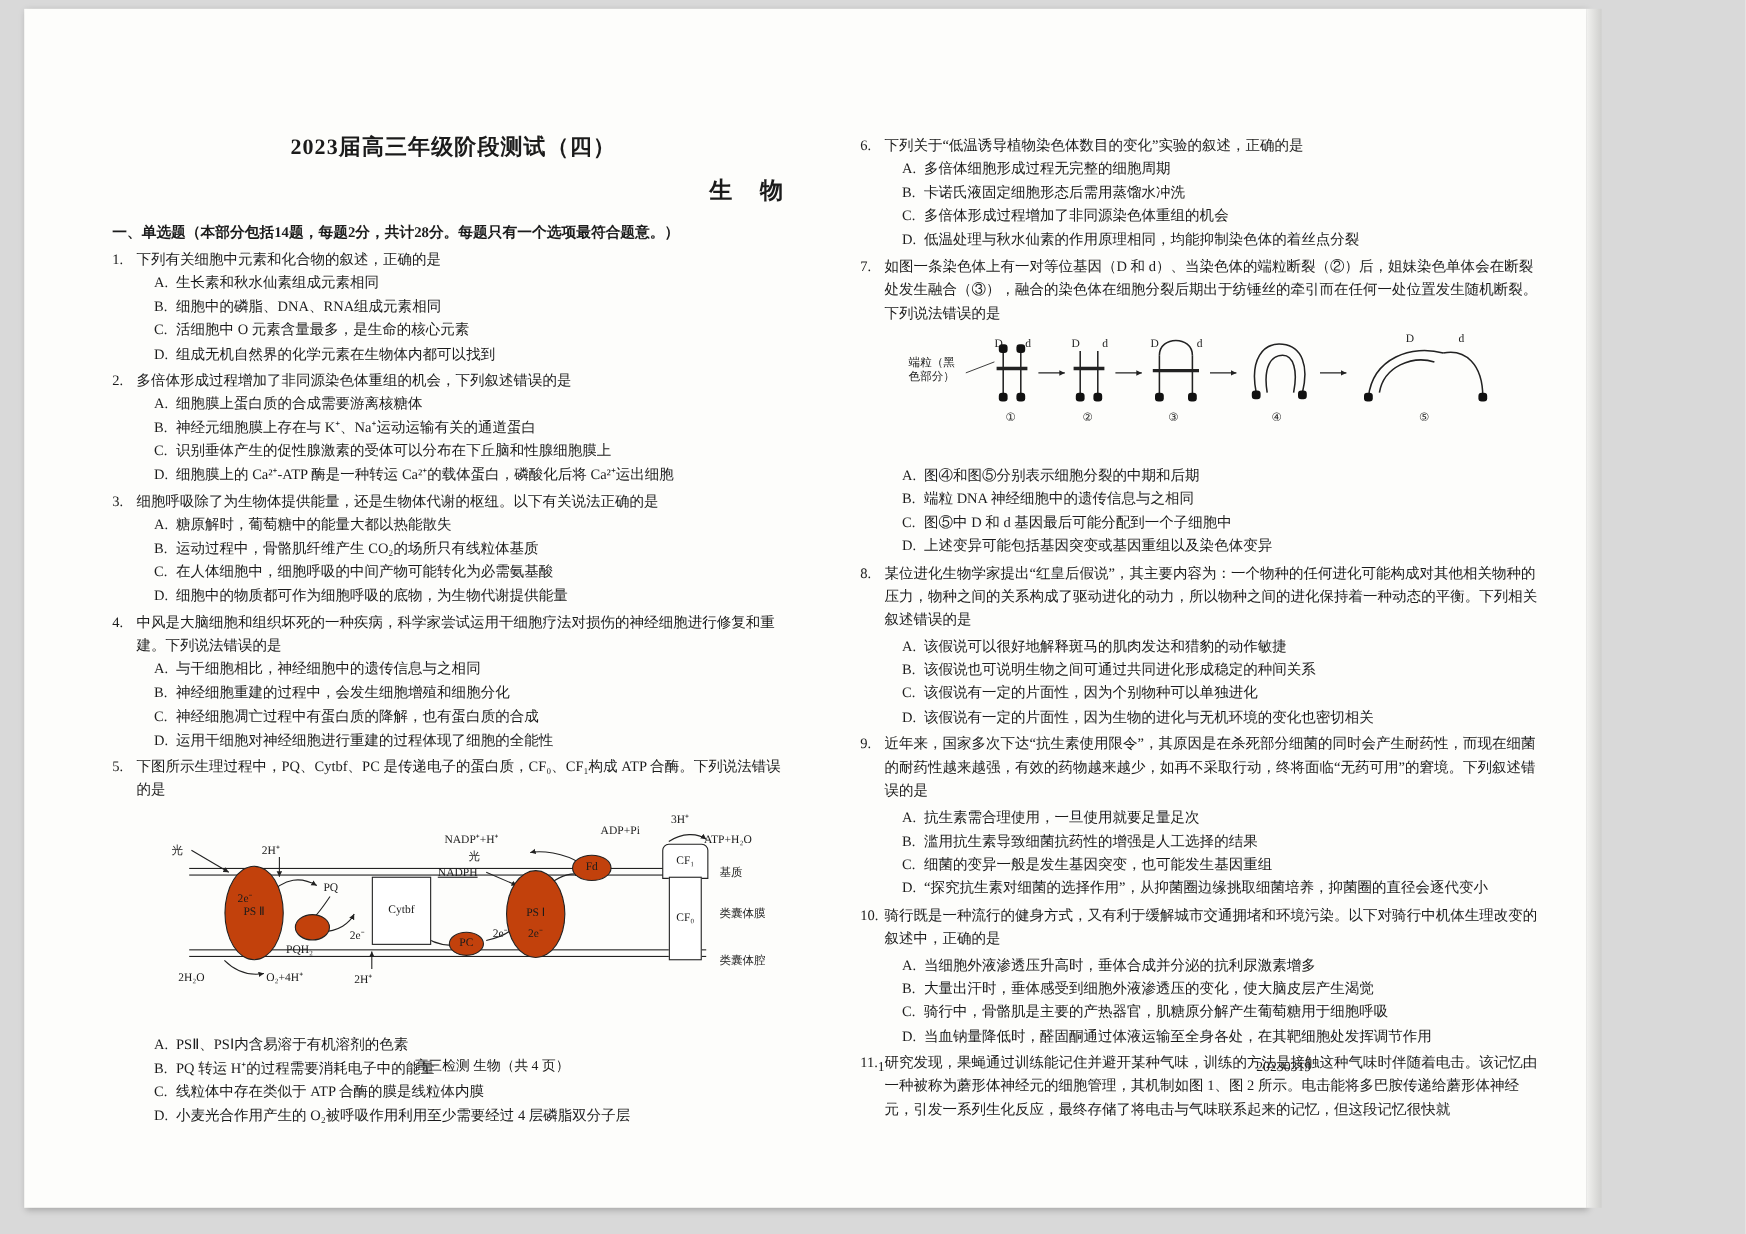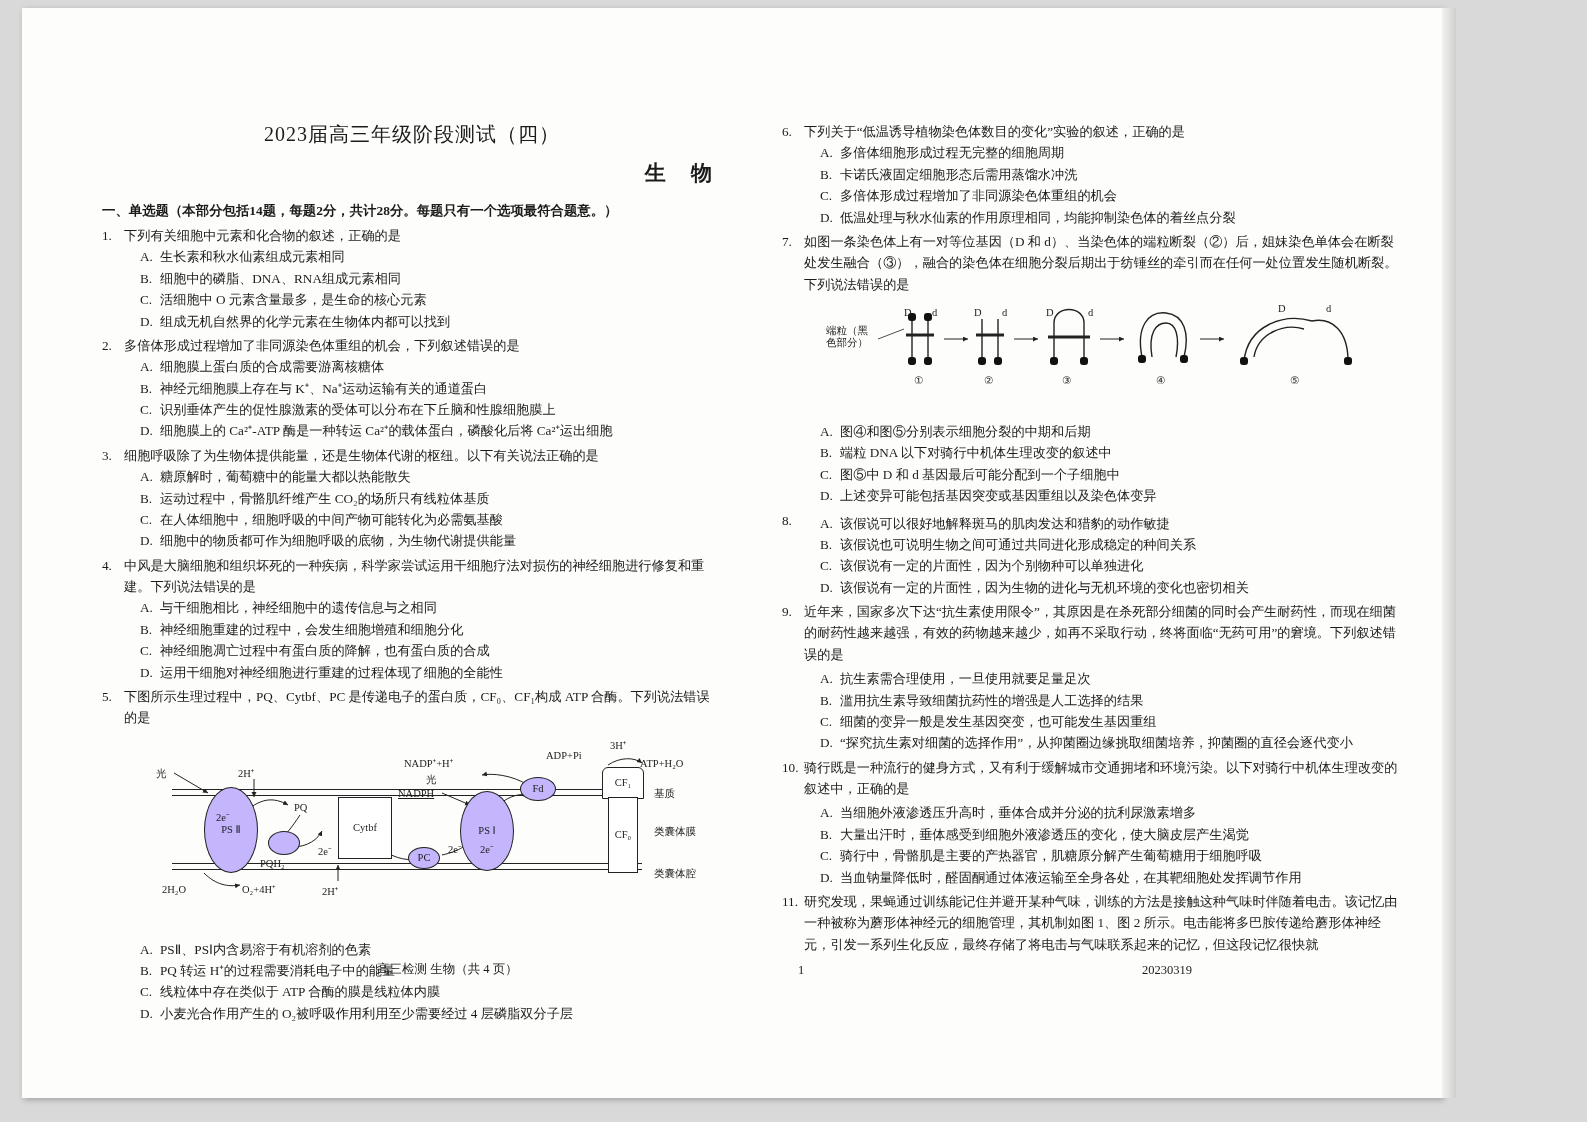--- a/index.html
+++ b/index.html
@@ -35,21 +35,21 @@
     line-height:1.62;
   }
   .col.left { left:20px; }
   .col.right { left:700px; }
 
   .doc-title {
     text-align:center;
     font-size:20px;
     letter-spacing:1px;
     margin:0 0 4px 0;
-    font-weight:normal;
+    font-weight:bold;
   }
   .doc-subject {
     text-align:right;
     font-size:21px;
     font-weight:bold;
     letter-spacing:10px;
     margin:6px 0 10px 0;
   }
   .section-head {
     font-size:13.4px;
@@ -87,21 +87,21 @@
   }
   .fig1 .mem-top { top:54px; }
   .fig1 .mem-top2 { position:absolute; left:30px; width:470px; height:1px; background:#222; top:60px;}
   .fig1 .mem-bot { top:128px; }
   .fig1 .mem-bot2 { position:absolute; left:30px; width:470px; height:1px; background:#222; top:134px;}
   .fig1 .ov {
     position:absolute;
     border:1.2px solid #222;
     border-radius:50%;
     display:flex; align-items:center; justify-content:center;
-    background:#c4b5fd;
+    background:#c2410c;
     text-align:center;
     line-height:1.1;
   }
   .fig1 .rect {
     position:absolute;
     border:1.2px solid #222;
     display:flex; align-items:center; justify-content:center;
     background:#fff;
     text-align:center;
     line-height:1.1;
@@ -479,36 +479,37 @@
 
       <div class="q" style="margin-top:0">
         <div class="q-num"></div>
         <div class="q-body">
           <div class="opt">
             <span class="opt-key">A.</span>
             <span class="opt-txt">图④和图⑤分别表示细胞分裂的中期和后期</span>
           </div>
           <div class="opt">
             <span class="opt-key">B.</span>
-            <span class="opt-txt">端粒 DNA 以下对骑行中机体生理改变的叙述中</span>
+            <span class="opt-txt">端粒 DNA 神经细胞中的遗传信息与之相同</span>
           </div>
           <div class="opt">
             <span class="opt-key">C.</span>
             <span class="opt-txt">图⑤中 D 和 d 基因最后可能分配到一个子细胞中</span>
           </div>
           <div class="opt">
             <span class="opt-key">D.</span>
             <span class="opt-txt">上述变异可能包括基因突变或基因重组以及染色体变异</span>
           </div>
         </div>
       </div>
 
       <div class="q">
         <div class="q-num">8.</div>
         <div class="q-body">
+          <div class="q-stem">某位进化生物学家提出“红皇后假说”，其主要内容为：一个物种的任何进化可能构成对其他相关物种的压力，物种之间的关系构成了驱动进化的动力，所以物种之间的进化保持着一种动态的平衡。下列相关叙述错误的是</div>
           <div class="opt" style="margin-top:3px">
             <span class="opt-key">A.</span>
             <span class="opt-txt">该假说可以很好地解释斑马的肌肉发达和猎豹的动作敏捷</span>
           </div>
           <div class="opt">
             <span class="opt-key">B.</span>
             <span class="opt-txt">该假说也可说明生物之间可通过共同进化形成稳定的种间关系</span>
           </div>
           <div class="opt">
             <span class="opt-key">C.</span>

